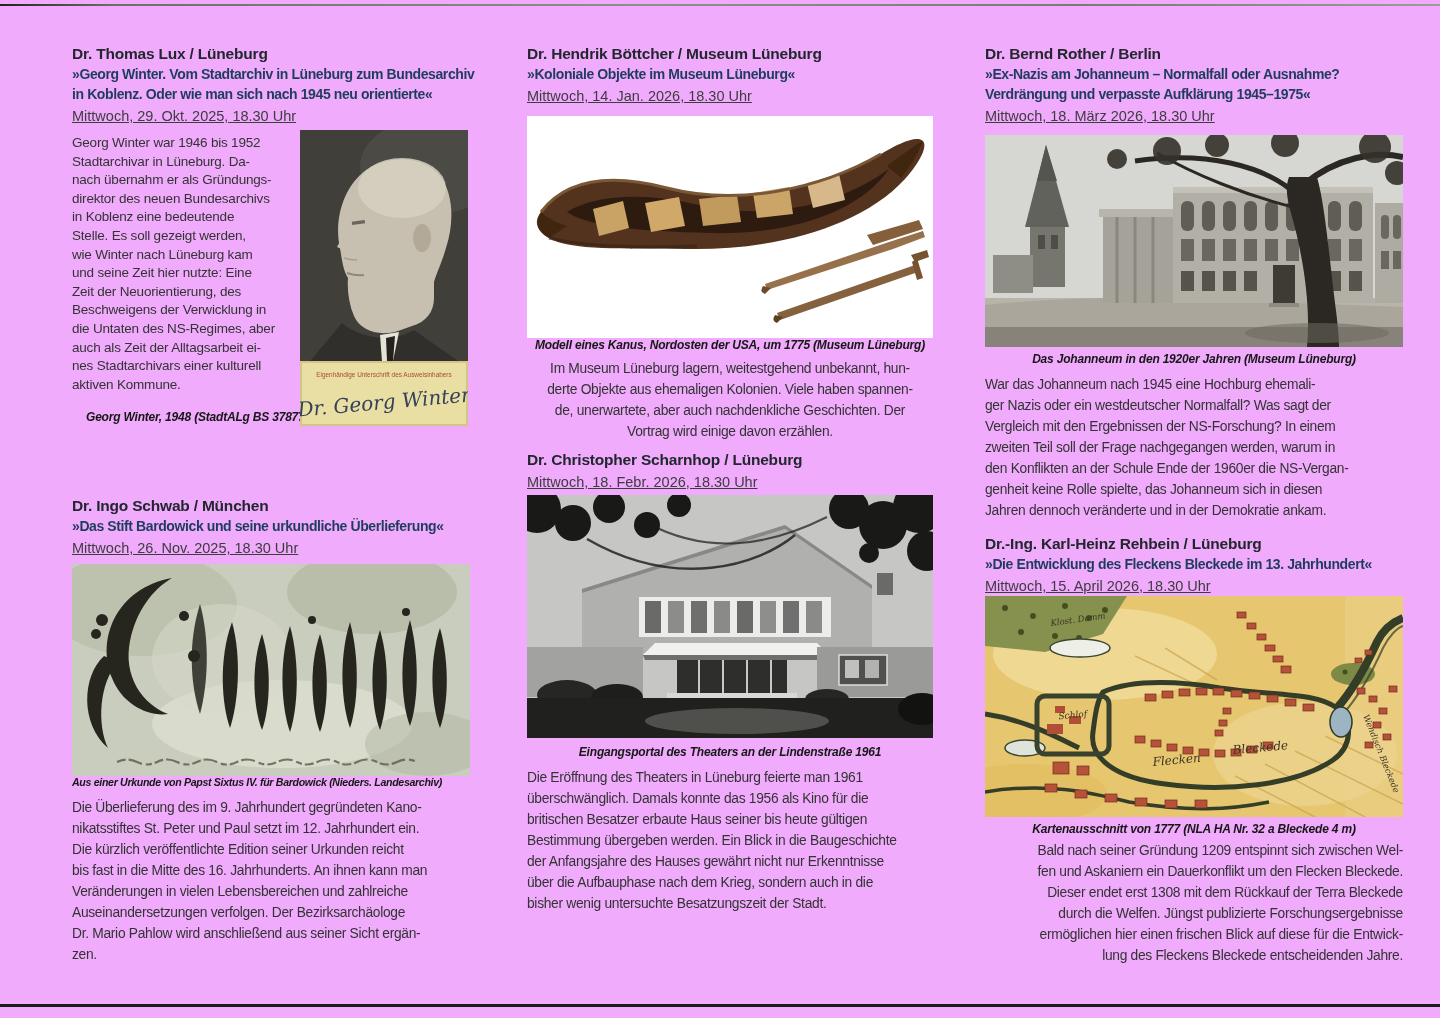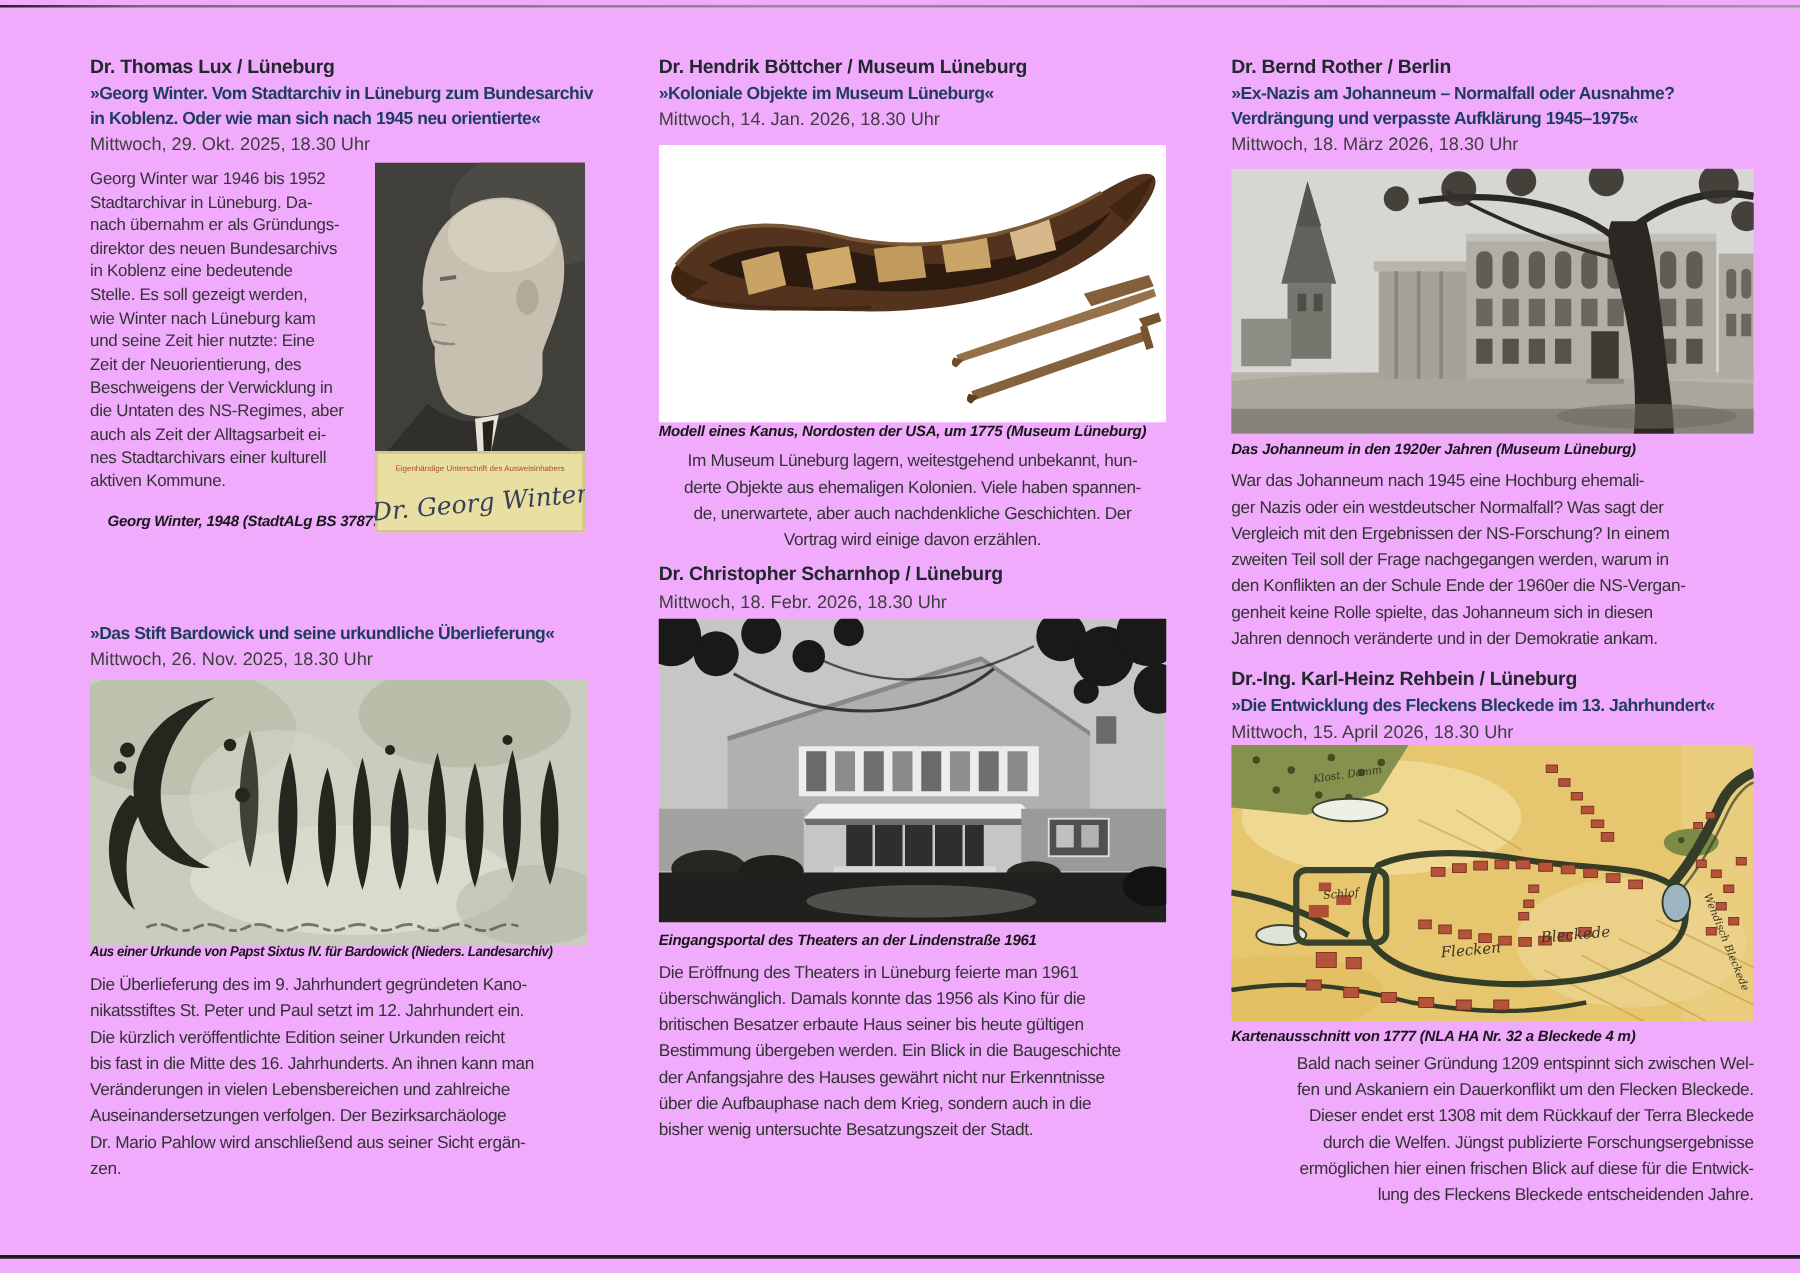--- a/index.html
+++ b/index.html
@@ -14,27 +14,27 @@
   }
   .rule-bottom { position:absolute; left:0; top:1004px; width:100%; height:3px; background:#1b1b1b; }
 
   .col { position:absolute; top:44px; }
   #col1 { left:72px;  width:398px; }
   #col2 { left:527px; width:406px; }
   #col3 { left:985px; width:418px; }
 
   .speaker { margin:0; font-size:15.5px; font-weight:bold; color:#22272e; line-height:20px; letter-spacing:-0.2px; white-space:pre; }
   .title   { margin:0; font-size:14px;  font-weight:bold; color:#1e3d5c; line-height:20px; letter-spacing:-0.4px; white-space:pre; }
-  .date    { font-size:14.5px; color:#3d3d3d; line-height:20px; margin-top:2px; white-space:pre; }
+  .date    { font-size:14.5px; color:#3d3d3d; line-height:20px; margin-top:2px; white-space:pre;text-decoration:underline; }
 
   .body { margin:0; font-size:13.8px; color:#333; line-height:21px; letter-spacing:-0.3px; white-space:pre; }
   .body.narrow { width:236px; font-size:13.5px; line-height:18.6px; letter-spacing:-0.2px; }
 
   .caption { font-size:12px; font-weight:bold; font-style:italic; color:#171717; letter-spacing:-0.2px; white-space:pre; }
-  .caption.centered { }
+  .caption.centered { text-align:center; }
   .caption.caption-long { font-size:11.3px; letter-spacing:-0.35px; transform:scaleX(0.94); transform-origin:0 50%; }
   .caption.caption-left { margin-left:14px; }
 
   figure { margin:0; }
   svg { display:block; }
 
   .media-row { position:relative; margin-top:8px; min-height:300px; }
   .media-row .caption { margin-top:16px; width:240px; }
   .portrait-wrap { position:absolute; right:2px; top:-4px; }
 
@@ -106,20 +106,21 @@
             <rect x="0" y="231" width="168" height="65" fill="#eadfa2"></rect>
             <rect x="1" y="232" width="166" height="63" fill="none" stroke="#d3c58a" stroke-width="2"></rect>
             <text x="84" y="247" font-size="6.4" fill="#a74c34" text-anchor="middle">Eigenhändige Unterschrift des Ausweisinhabers</text>
             <text x="84" y="279" font-size="20" fill="#35405c" text-anchor="middle" font-family="DejaVu Serif, serif" font-style="italic" transform="rotate(-5 84 272)">Dr. Georg Winter</text>
           </svg>
         </figure>
       </div>
     </section>
 
     <section class="entry e2">
+      <h3 class="speaker">Dr. Ingo Schwab / München</h3>
       <h4 class="title">»Das Stift Bardowick und seine urkundliche Überlieferung«</h4>
       <div class="date">Mittwoch, 26. Nov. 2025, 18.30 Uhr</div>
 
       <figure class="fig-manuscript">
         <svg width="398" height="212" viewBox="0 0 398 212">
           <rect width="398" height="212" fill="#c9cdbd"></rect>
           <ellipse cx="70" cy="40" rx="95" ry="52" fill="#b4baa4" opacity="0.6"></ellipse>
           <ellipse cx="300" cy="28" rx="85" ry="42" fill="#a9af99" opacity="0.5"></ellipse>
           <ellipse cx="210" cy="160" rx="130" ry="44" fill="#dfe1d3" opacity="0.7"></ellipse>
           <ellipse cx="355" cy="180" rx="62" ry="32" fill="#b1b7a3" opacity="0.5"></ellipse>

